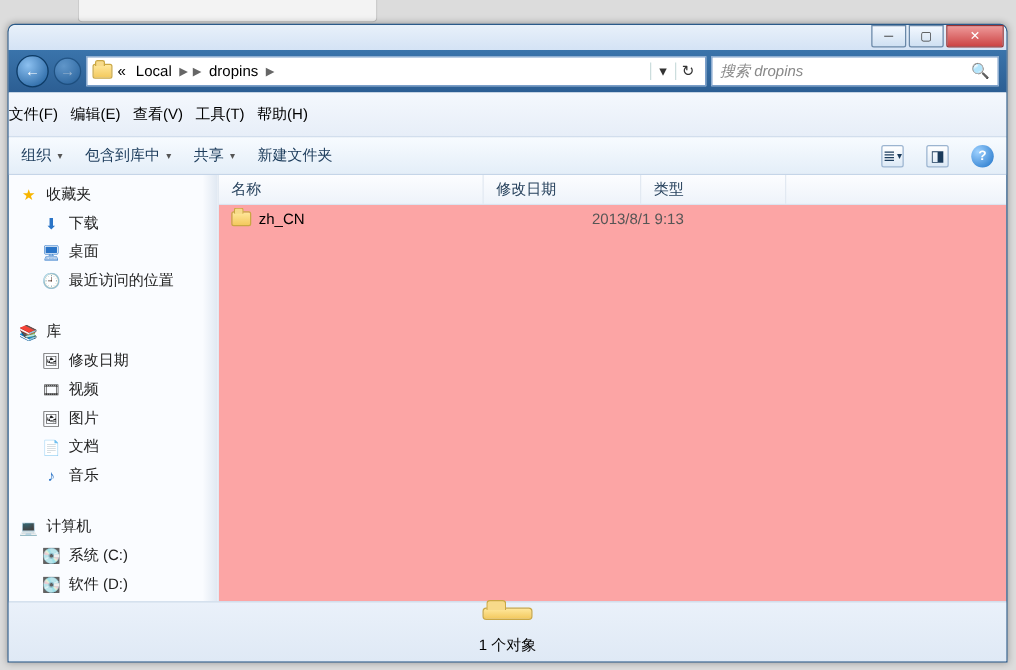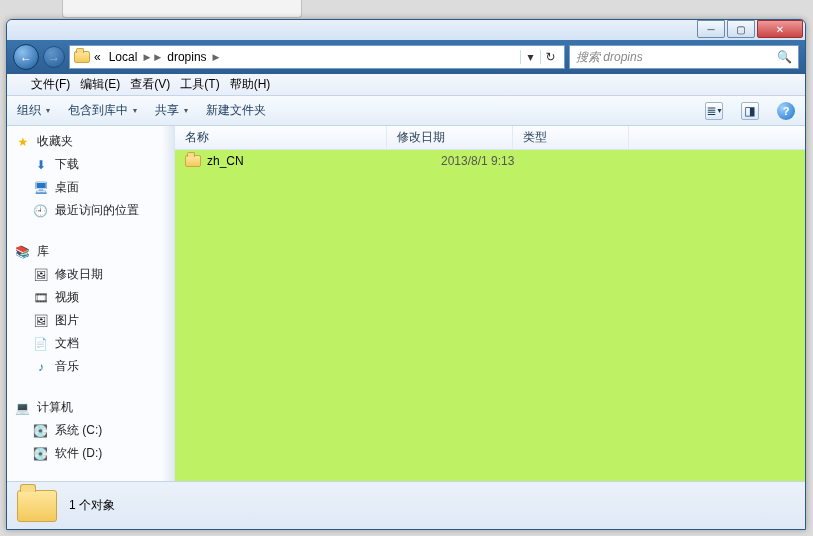--- a/index.html
+++ b/index.html
@@ -10,21 +10,21 @@
   .tbtn.close { width: 46px; background: linear-gradient(#e99,#c44); color:#fff; border-color:#933; }
   .addr { height: 34px; background: linear-gradient(#3a74ab,#2c5e93); display:flex; align-items:center; padding: 3px 6px; gap:4px;}
   .navcircle { width:26px;height:26px;border-radius:50%;background:radial-gradient(circle at 35% 30%,#8cc0f0,#1a5a99);border:1px solid #0d3b66;display:flex;align-items:center;justify-content:center;color:#fff;font-weight:bold;}
   .navcircle.small { width:22px;height:22px;opacity:.5;}
   .addrbox { flex:1; height:24px; background:#fff; border:1px solid #7a9ec9; display:flex; align-items:center; padding:0 4px; }
   .crumb { padding:0 4px; color:#000; cursor:default;}
   .crumb-sep { color:#666; font-size:9px; padding:0 2px;}
   .addr-right { width:20px; text-align:center; color:#333; border-left:1px solid #cdd;}
   .search { width:230px; height:24px; background:#fff; border:1px solid #7a9ec9; display:flex; align-items:center; padding:0 6px; color:#888; font-style:italic;gap:40px;}
   .search .sicon { margin-left:auto; color:#3a6aa0; font-style:normal;}
-  .menubar { height:22px; background:linear-gradient(#f4f8fd,#e7eef8); border-bottom:1px solid #c5d5e8; display:flex; align-items:center; padding:0 24px; gap:10px;}
+  .menubar { height:36px; background:linear-gradient(#f4f8fd,#e7eef8); border-bottom:1px solid #c5d5e8; display:flex; align-items:center; padding:0 0; gap:10px;}
   .menubar span { cursor:default;}
   .toolbar { height:30px; background:linear-gradient(#f7fbff,#e4eef8); border-bottom:1px solid #c5d5e8; display:flex; align-items:center; padding:0 10px; gap:18px; color:#1a3a5a;}
   .toolbar .tb { cursor:default; display:flex; align-items:center; gap:2px;}
   .toolbar .drop::after{content:"▾"; font-size:8px; margin-left:3px; color:#555;}
   .toolbar .spacer{flex:1;}
   .tb-icon { width:18px;height:18px;border:1px solid #9bb4d0;border-radius:2px;display:flex;align-items:center;justify-content:center;background:linear-gradient(#fff,#dce9f6);}
   .help-icon{width:18px;height:18px;border-radius:50%;background:radial-gradient(circle at 30% 30%,#9ed1ff,#1d72c8);color:#fff;display:flex;align-items:center;justify-content:center;font-weight:bold;font-size:11px;}
   .body { flex:1; display:flex; overflow:hidden;}
   .sidebar { width:168px; border-right:1px solid #dce4ee; background:#fafcff; overflow-y:hidden; position:relative;}
   .sidebar::after{content:"";position:absolute;right:0;top:0;bottom:0;width:12px;background:linear-gradient(90deg,transparent,#e0e8f2);}
@@ -35,28 +35,28 @@
   .ico{width:16px;height:16px;display:inline-flex;align-items:center;justify-content:center;font-size:12px;}
   .folder-ico{width:16px;height:12px;background:linear-gradient(#ffe79a,#f3c95e);border:1px solid #caa743;border-radius:2px;position:relative;}
   .folder-ico::before{content:"";position:absolute;top:-4px;left:1px;width:6px;height:4px;background:#f7da8a;border:1px solid #caa743;border-bottom:none;border-radius:2px 2px 0 0;}
   .main { flex:1; display:flex; flex-direction:column;}
   .cols { height:24px;background:linear-gradient(#fcfdff,#eef3fa);border-bottom:1px solid #dbe4f0;display:flex;align-items:center;color:#26415c;}
   .col { padding:0 10px;border-right:1px solid #e2e9f2;height:100%;display:flex;align-items:center;}
   .col.name{width:212px;}
   .col.date{width:126px;}
   .col.type{width:116px;}
   .col.size{flex:1;}
-  .filelist { flex:1; background:#bef264; }
+  .filelist { flex:1; background:#fca5a5;text-align:right; }
   .row { height:22px; display:flex; align-items:center; }
   .row .c{padding:0 10px;}
   .row .c.name{width:256px;display:flex;align-items:center;gap:6px;}
   .row .c.date{width:126px;color:#555;}
   .row .c.type{width:116px;color:#555;}
   .row .c.size{flex:1;color:#555;}
-  .status { height:48px; background:linear-gradient(#eaf1fa,#dfe9f5); border-top:1px solid #c5d5e8; display:flex; align-items:center; padding:4px 10px; gap:12px;}
+  .status { height:48px; background:linear-gradient(#eaf1fa,#dfe9f5); border-top:1px solid #c5d5e8; display:flex; align-items:center; padding:4px 10px; gap:12px;flex-direction:column;}
   .status .big-folder{width:40px;height:32px;background:linear-gradient(#ffe79a,#f3c95e);border:1px solid #caa743;border-radius:3px;position:relative;}
   .status .big-folder::before{content:"";position:absolute;top:-7px;left:2px;width:14px;height:7px;background:#f7da8a;border:1px solid #caa743;border-bottom:none;border-radius:3px 3px 0 0;}
   .ghost-tab{position:absolute;top:0;left:62px;height:18px;width:240px;border:1px solid #c0c0c0;border-top:none;border-radius:0 0 4px 4px;background:#f3f3f3;color:#bbb;font-size:10px;display:flex;align-items:center;padding:0 6px;}
 </style>
 </head>
 <body>
 
 <div class="ghost-tab">&nbsp;</div>
 
 <div class="window">

